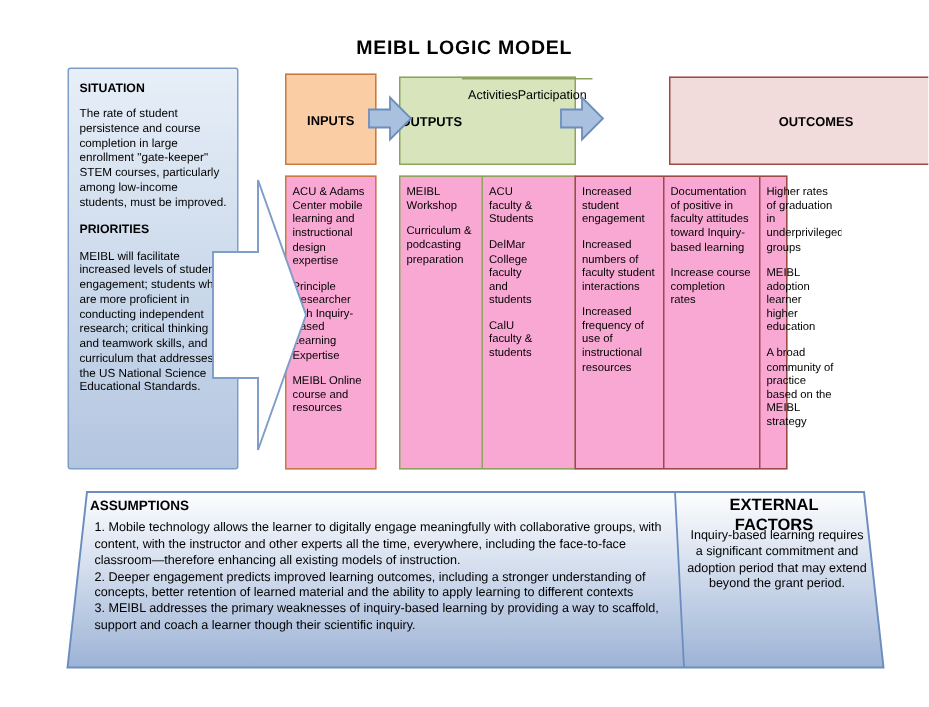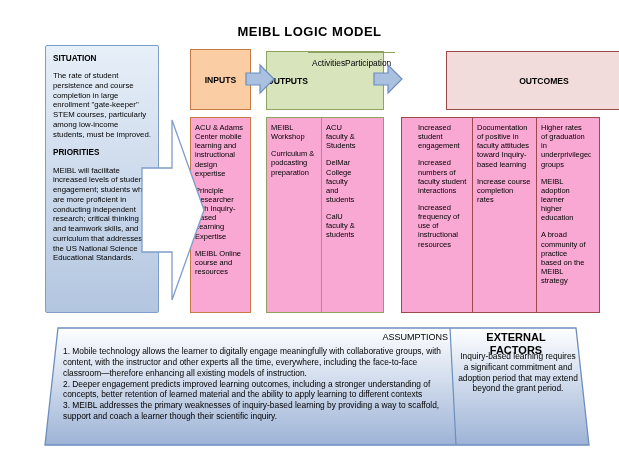--- a/index.html
+++ b/index.html
@@ -45,30 +45,30 @@
     background:var(--outcomes-fill);border:1.2px solid var(--outcomes-border);margin-left:45px;
   }
   .hdr-outcomes .sub{border-color:var(--outcomes-border);justify-content:space-between;padding:0 10px;}
   
   .cells{position:absolute;top:117px;height:196px;box-sizing:border-box;display:flex;background:#f9a8d4;}
   .cells .cell{flex:none;box-sizing:border-box;padding:5px 4px;font-size:7.5px;line-height:1.22;overflow:hidden;}
   .cells .cell p{margin:0 0 8px 0;}
   .cells-inputs{left:190px;width:61px;border:1.2px solid var(--inputs-border);}
   .cells-outputs{left:266px;width:118px;border:1.2px solid var(--outputs-border);}
   .cells-outputs .cell + .cell{border-left:1px solid var(--outputs-border);}
-  .cells-outcomes{left:401px;width:199px;border:1.2px solid var(--outcomes-border);padding-left:12px;}
+  .cells-outcomes{left:383px;width:142px;border:1.2px solid var(--outcomes-border);}
   .cells-outcomes .cell + .cell{border-left:1px solid var(--outcomes-border);}
   .w54{width:54px;} .w63{width:41px;} .w61all{width:100%;}
   .w58{width:58px;} .w64{width:64px;} .w55{width:55px;}
   
   .overlay{position:absolute;left:0;top:0;width:619px;height:471px;pointer-events:none;}
   
   .assumptions-head{
-    position:absolute;left:60px;top:332px;width:388px;text-align:right;
-    font-size:9px;font-weight:normal;z-index:2;
+    position:absolute;left:60px;top:332px;width:388px;text-align:left;
+    font-size:9px;font-weight:bold;z-index:2;
   }
   .assumptions-body{
     position:absolute;left:63px;top:346px;width:382px;font-size:8.4px;line-height:1.29;z-index:2;
   }
   .assumptions-body p{margin:0;}
   .external-head{
     position:absolute;left:455px;top:331px;width:122px;text-align:center;
     font-size:11px;font-weight:bold;line-height:1.2;z-index:2;white-space:pre-line;
   }
   .external-body{

